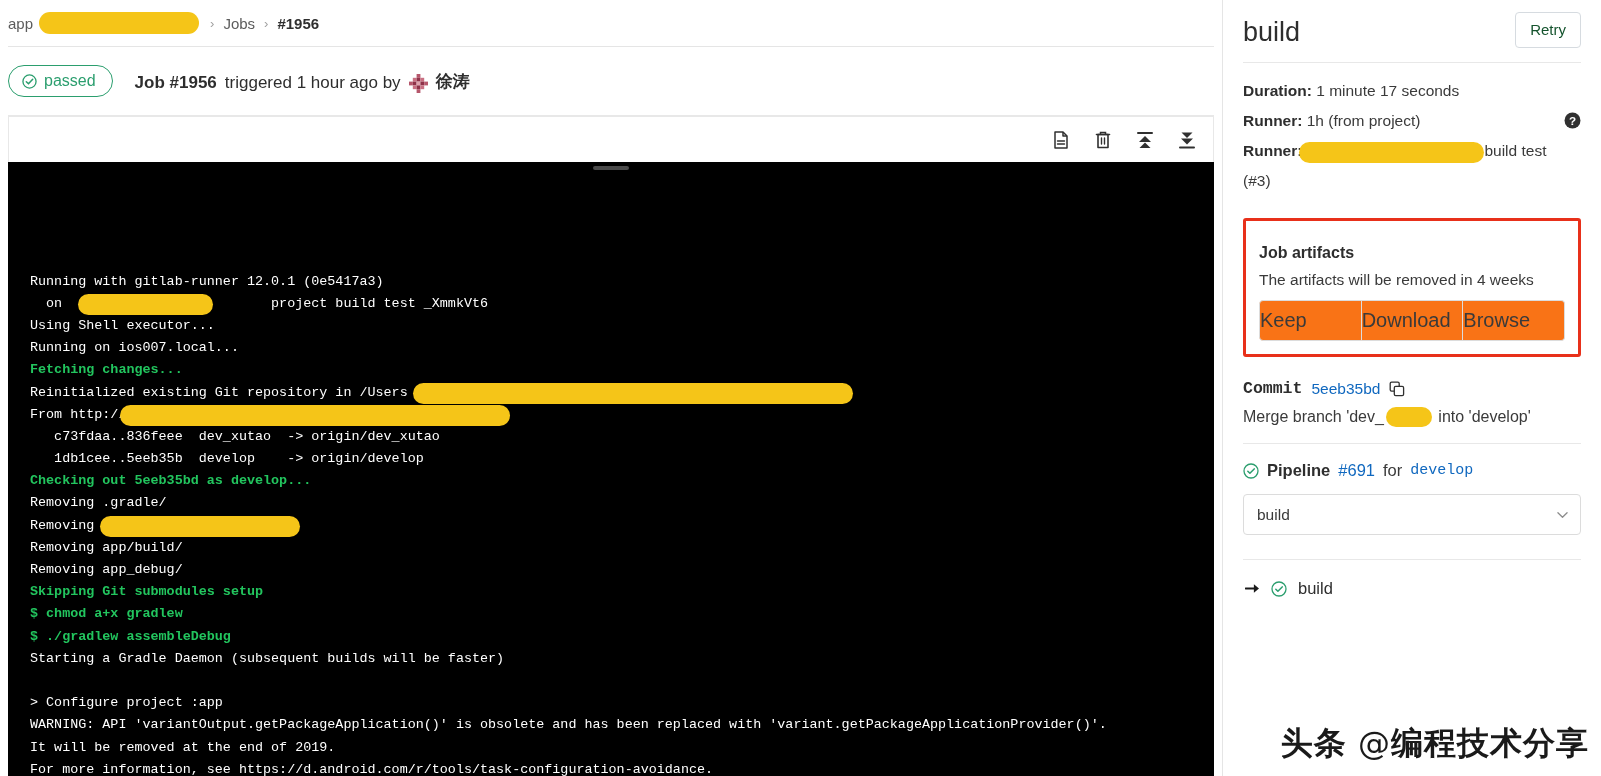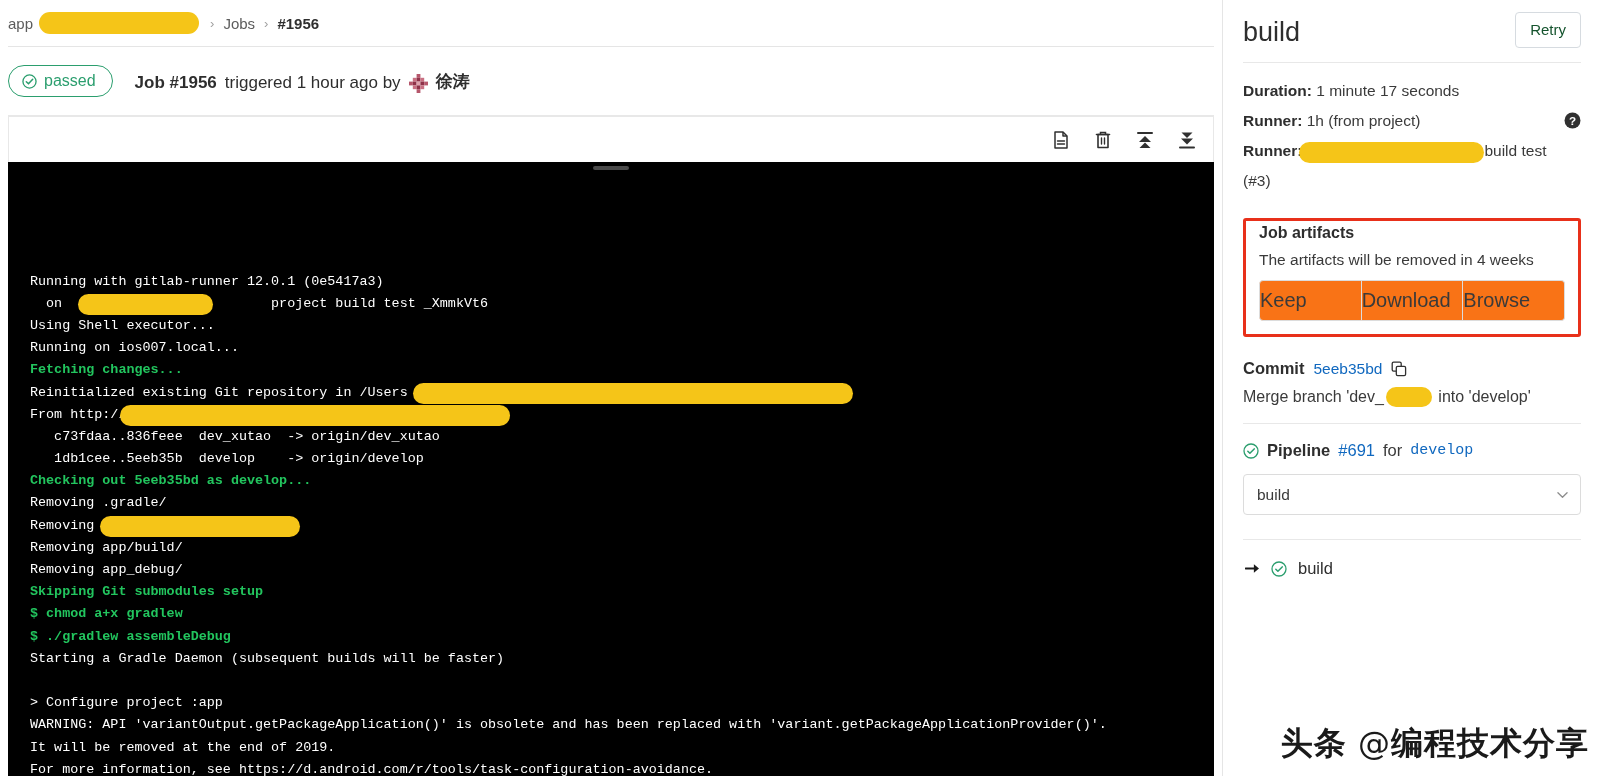--- a/index.html
+++ b/index.html
@@ -217,21 +217,21 @@
     border-radius: 4px;
     padding: 3px 8px;
     line-height: 1.3;
     vertical-align: middle;
   }
 
   
   .artifacts {
     border: 3px solid #e8301a;
     border-radius: 3px;
-    padding: 3px 13px 13px 13px;
+    padding: 23px 13px 13px 13px;
     margin-top: 14px;
   }
   .art-title { font-size: 16px; font-weight: bold; color: #2e2e2e; }
   .art-note { font-size: 15.5px; color: #3a3a3a; margin: 9px 0 11px 0; }
   .art-btns { display: flex; }
   .art-btn {
     flex: 1;
     border: 1px solid #dcdcdc;
     background: #f97316;
     color: #3a3a3a;
@@ -247,21 +247,21 @@
 
   
   .commit-block { padding: 22px 0 16px 0; }
   .commit-line {
     font-size: 16.5px;
     display: flex;
     align-items: center;
     gap: 9px;
     color: #2e2e2e;
   }
-  .commit-line b { font-weight: bold; }
+  .commit-line b { font-weight: bold; font-family: Liberation Mono, monospace; }
   .sha-link { color: #1068bf; font-size: 15.5px; }
   .copy-icon { width: 16px; height: 16px; cursor: pointer; }
   .commit-msg {
     font-size: 16px;
     color: #3a3a3a;
     margin-top: 9px;
     display: flex;
     align-items: center;
     white-space: pre;
   }

